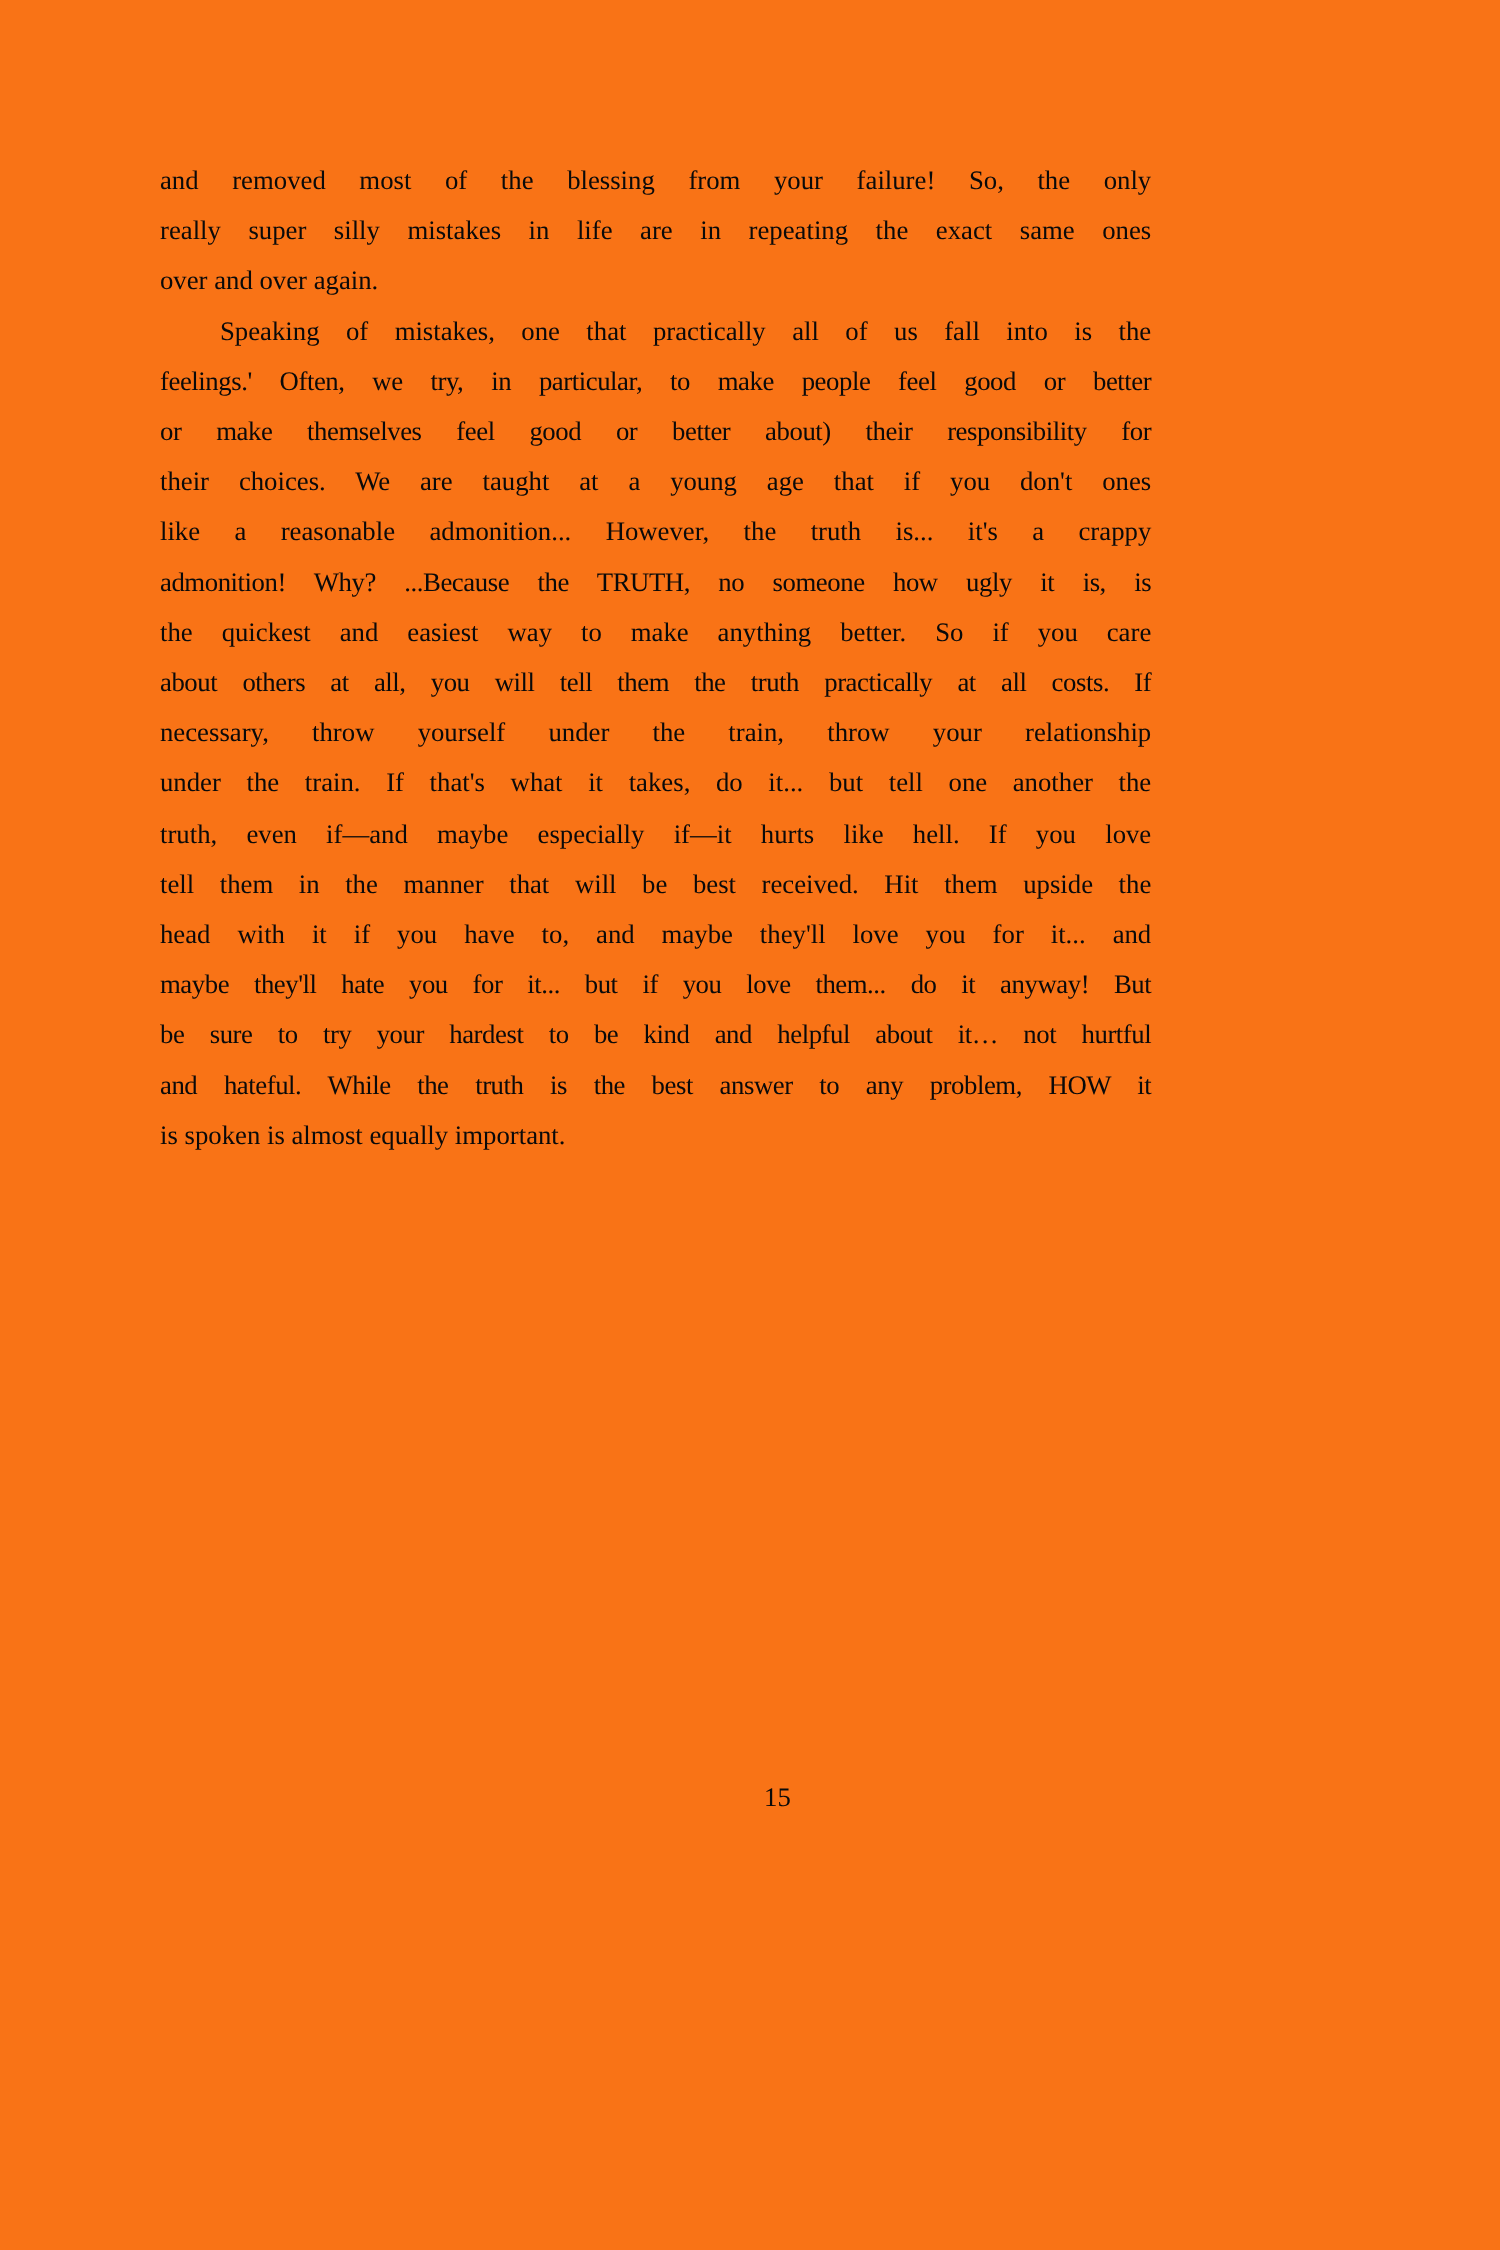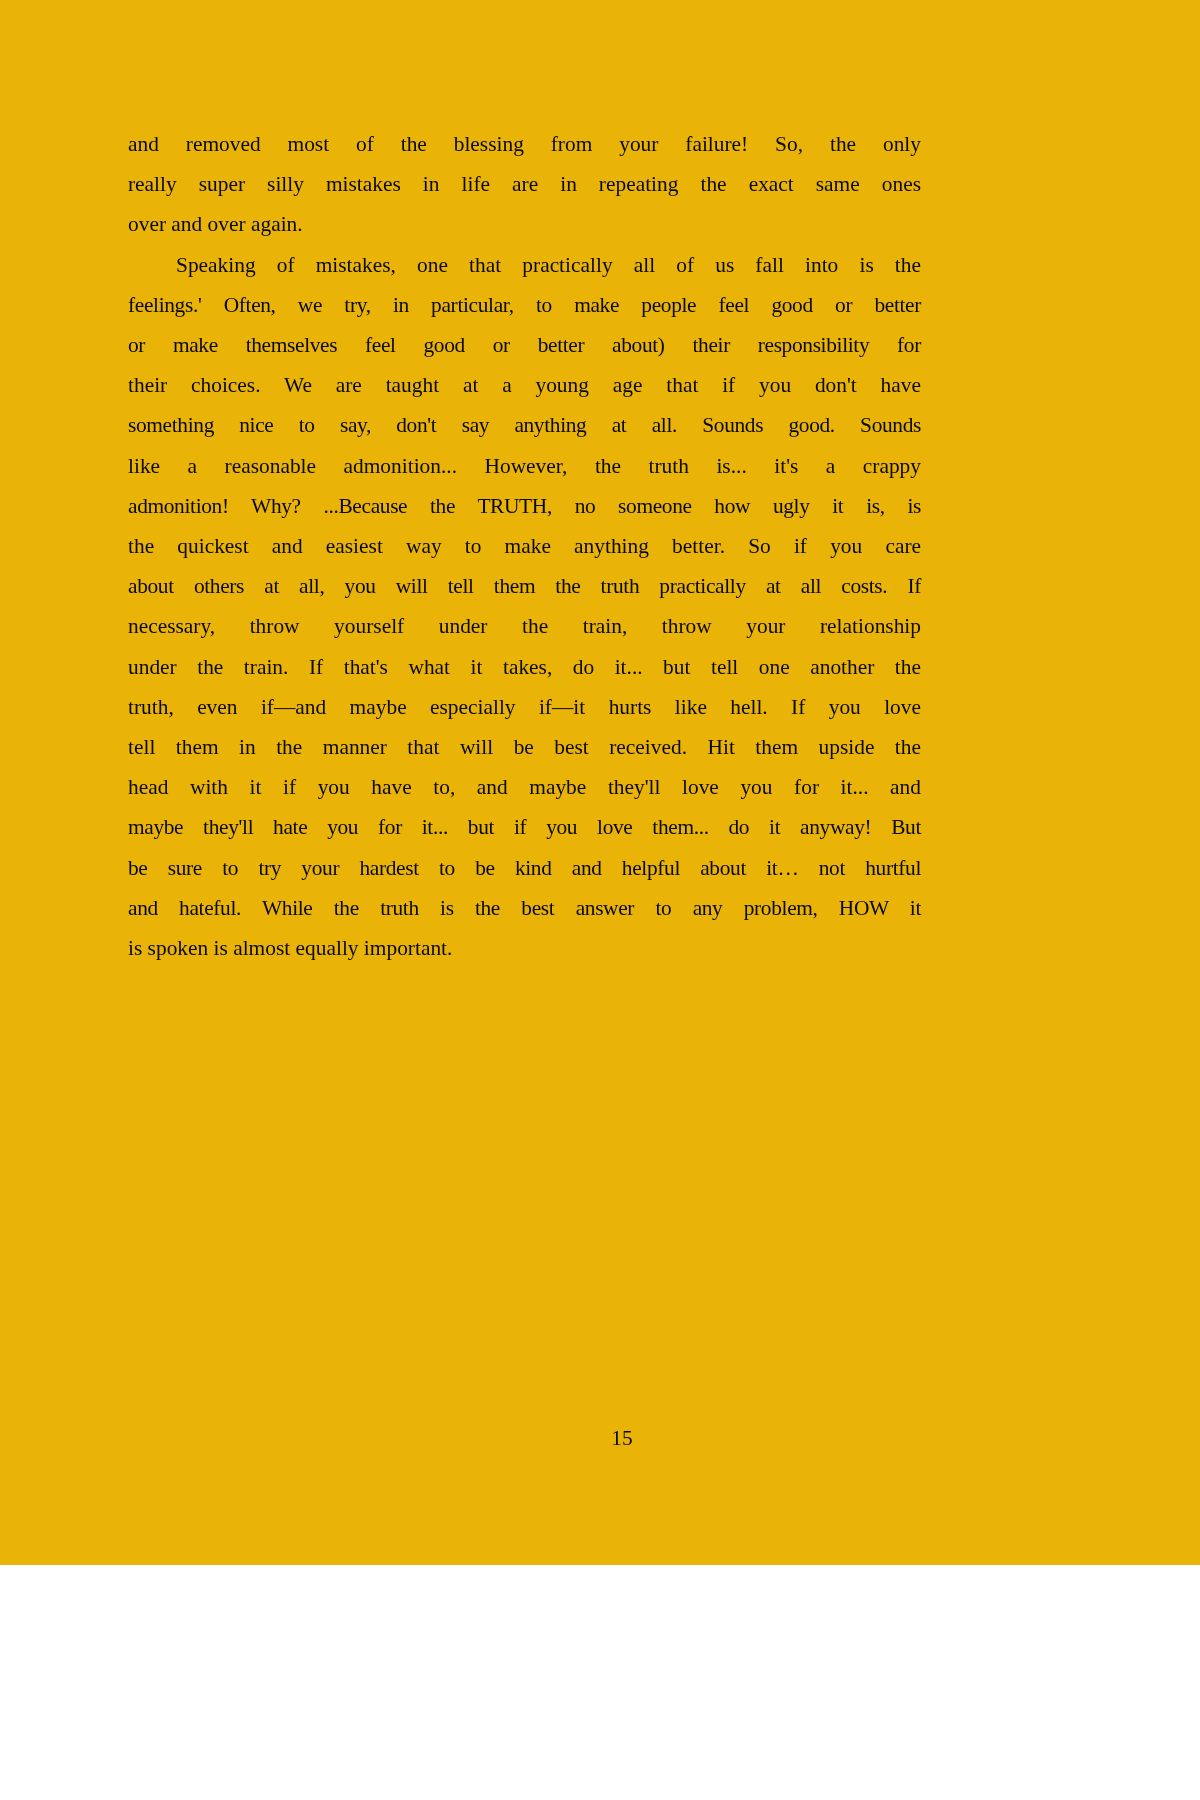--- a/index.html
+++ b/index.html
@@ -7,22 +7,22 @@
     padding: 0;
     background: #ffffff;
   }
   body {
     font-family: "Liberation Serif", "DejaVu Serif", serif;
     color: #000000;
   }
   .page {
     position: relative;
     width: 1200px;
-    height: 1565px;
-    background: #eab308;
+    height: 1800px;
+    background: #f97316;
     overflow: hidden;
     box-sizing: border-box;
   }
   .text-column {
     position: absolute;
     left: 128px;
     top: 124px;
     width: 793px;
   }
   .para {
@@ -76,22 +76,21 @@
     <p class="para">
       <span class="line">and removed most of the blessing from your failure! So, the only</span>
       <span class="line">really super silly mistakes in life are in repeating the exact same ones</span>
       <span class="line last">over and over again.</span>
     </p>
 
     <p class="para">
       <span class="line"><span class="indent"></span><span>Speaking of mistakes, one that practically all of us fall into is the</span></span>
       <span class="line tight">feelings.' Often, we try, in particular, to make people feel good or better</span>
       <span class="line tight">or make themselves feel good or better about) their responsibility for</span>
-      <span class="line">their choices. We are taught at a young age that if you don't have</span>
-      <span class="line tight">something nice to say, don't say anything at all. Sounds good. Sounds</span>
+      <span class="line">their choices. We are taught at a young age that if you don't ones</span>
       <span class="line">like a reasonable admonition... However, the truth is... it's a crappy</span>
       <span class="line tight">admonition! Why? ...Because the TRUTH, no someone how ugly it is, is</span>
       <span class="line">the quickest and easiest way to make anything better. So if you care</span>
       <span class="line tight">about others at all, you will tell them the truth practically at all costs. If</span>
       <span class="line">necessary, throw yourself under the train, throw your relationship</span>
       <span class="line">under the train. If that's what it takes, do it... but tell one another the</span>
       <span class="line">truth, even if—and maybe especially if—it hurts like hell. If you love</span>
       <span class="line">tell them in the manner that will be best received. Hit them upside the</span>
       <span class="line">head with it if you have to, and maybe they'll love you for it... and</span>
       <span class="line tight">maybe they'll hate you for it... but if you love them... do it anyway! But</span>

